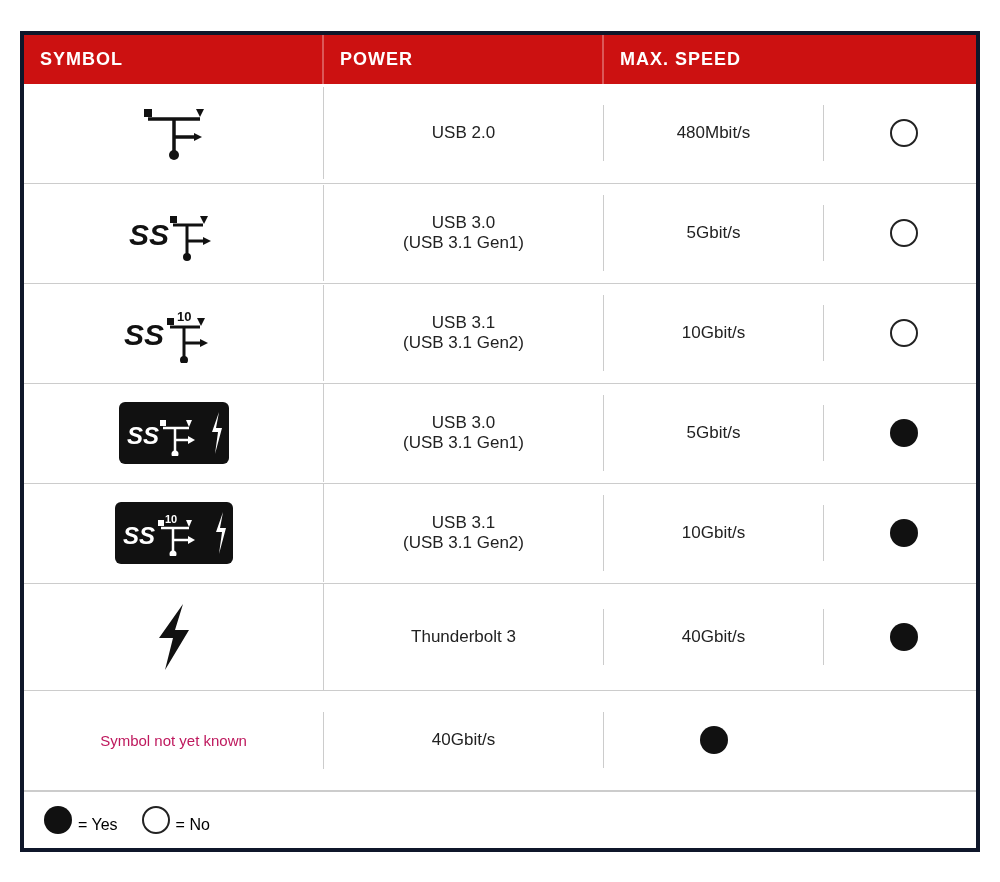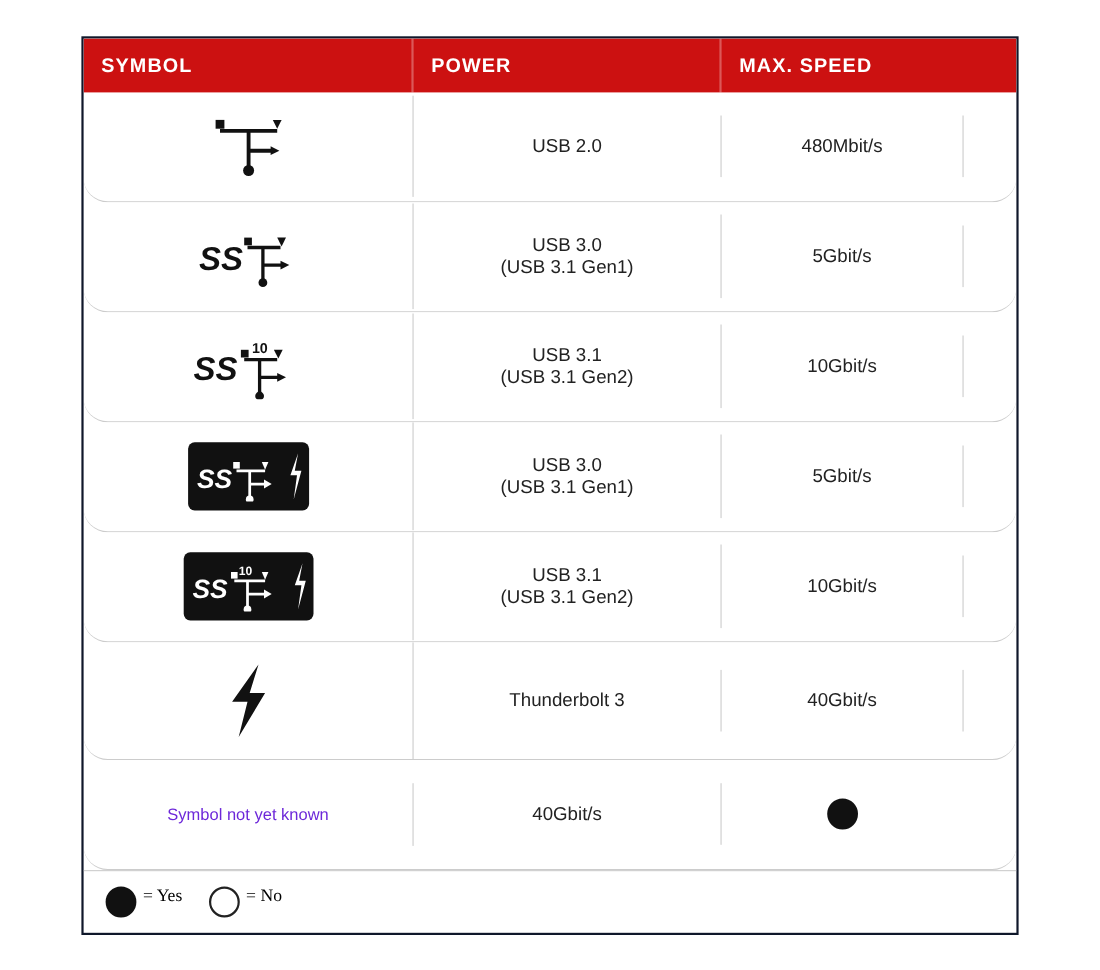--- a/index.html
+++ b/index.html
@@ -8,22 +8,22 @@
       background: #fff;
       font-family: Arial, sans-serif;
       display: flex;
       justify-content: center;
       align-items: center;
       min-height: 100vh;
       padding: 20px;
     }
 
     .table-wrapper {
-      width: 852px;
-      border: 2px solid #0f172a;
+      width: 960px;
+      border: 4px solid #0f172a;
       overflow: hidden;
     }
 
     .table-header {
       display: grid;
       grid-template-columns: 300px 280px 220px 160px;
       background-color: #cc1111;
     }
 
     .header-cell {
@@ -35,21 +35,20 @@
       border-right: 2px solid rgba(255,255,255,0.3);
     }
     .header-cell:last-child { border-right: none; }
 
     .table-row {
       display: grid;
       grid-template-columns: 300px 280px 220px 160px;
       border-bottom: 1.5px solid #ccc;
       align-items: center;
       min-height: 100px;
-      border-radius: 22px;
     }
     .table-row:last-child { border-bottom: none; }
 
     .cell {
       padding: 18px 16px;
       display: flex;
       align-items: center;
       justify-content: center;
       text-align: center;
       font-size: 17px;
@@ -65,21 +64,21 @@
       padding: 6px 10px 6px 8px;
       border-radius: 6px;
       display: inline-flex;
       align-items: center;
       gap: 2px;
     }
 
     .symbol-not-known {
       font-size: 15px;
       line-height: 1.4;
-      color: #6d28d9;
+      color: #be185d;
     }
 
     .power-circle-empty {
       width: 28px;
       height: 28px;
       border: 2.5px solid #222;
       border-radius: 50%;
       display: inline-block;
     }
     .power-circle-filled {
@@ -93,23 +92,22 @@
     .footer {
       padding: 14px 20px;
       display: flex;
       align-items: center;
       gap: 24px;
       font-size: 16px;
       border-top: 1.5px solid #ccc;
     }
     .footer-item {
       display: flex;
-      align-items: flex-start;
+      align-items: flex-end;
       gap: 6px;
-      font-family: Liberation Serif, serif;
     }
   </style>
 </head>
 <body>
 
 <div class="table-wrapper">
 
   <div class="table-header">
     <div class="header-cell">SYMBOL</div>
     <div class="header-cell">POWER</div>

